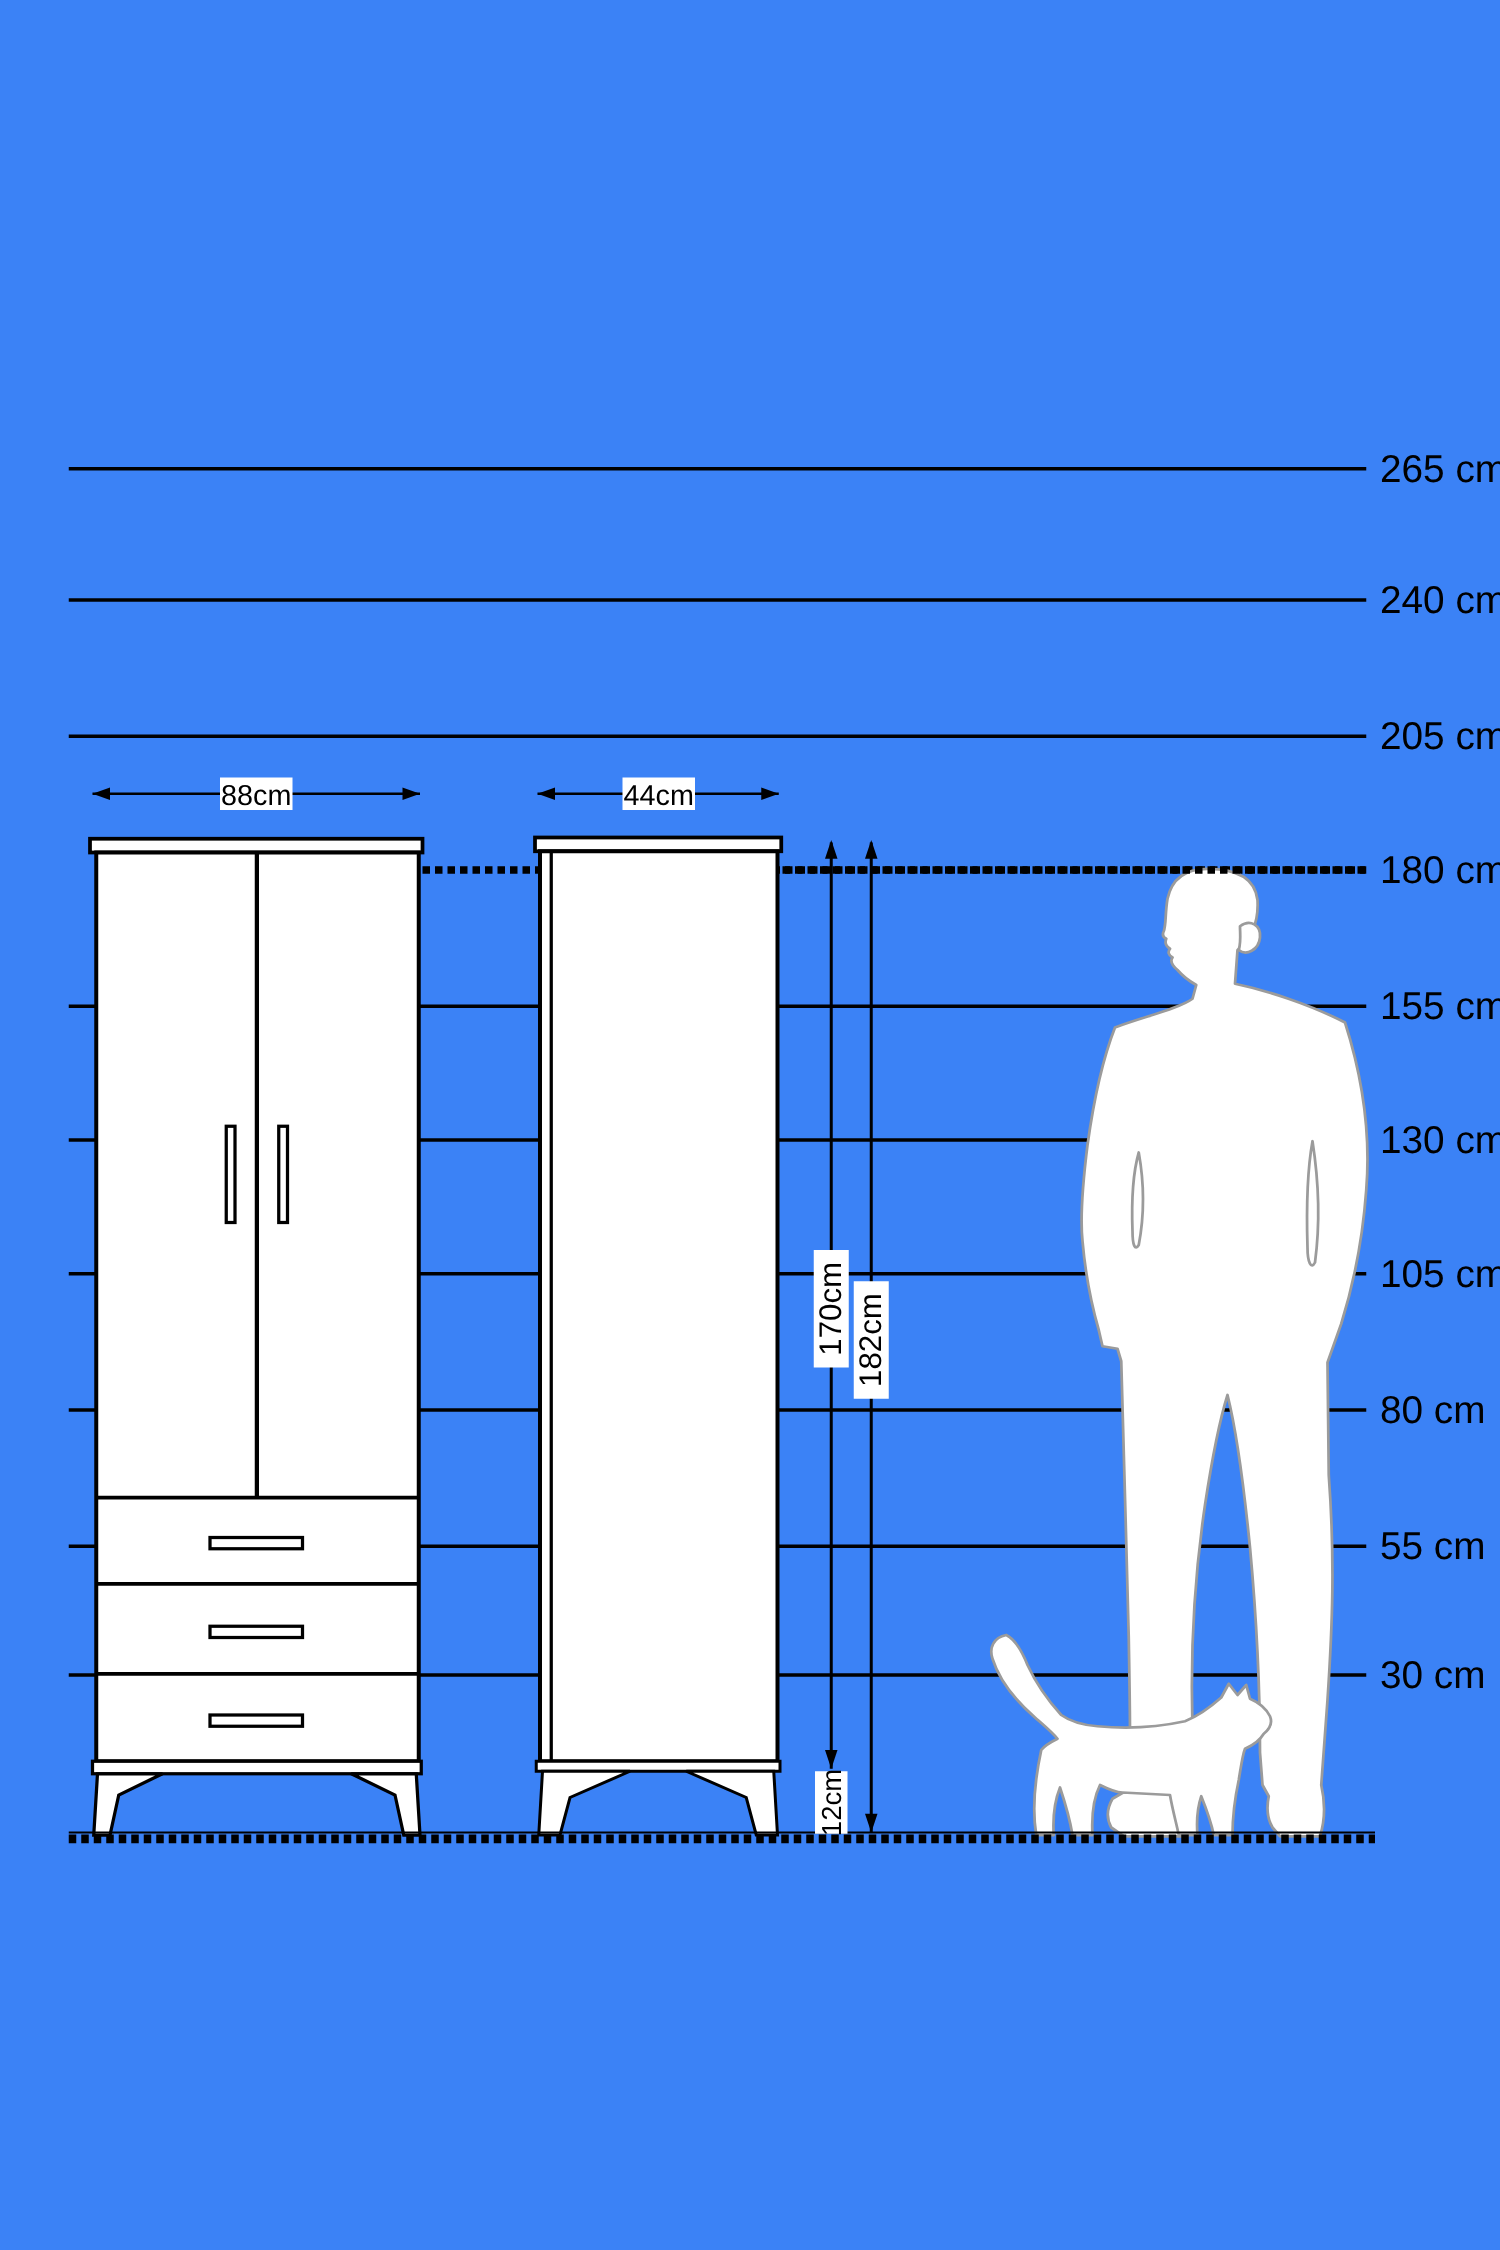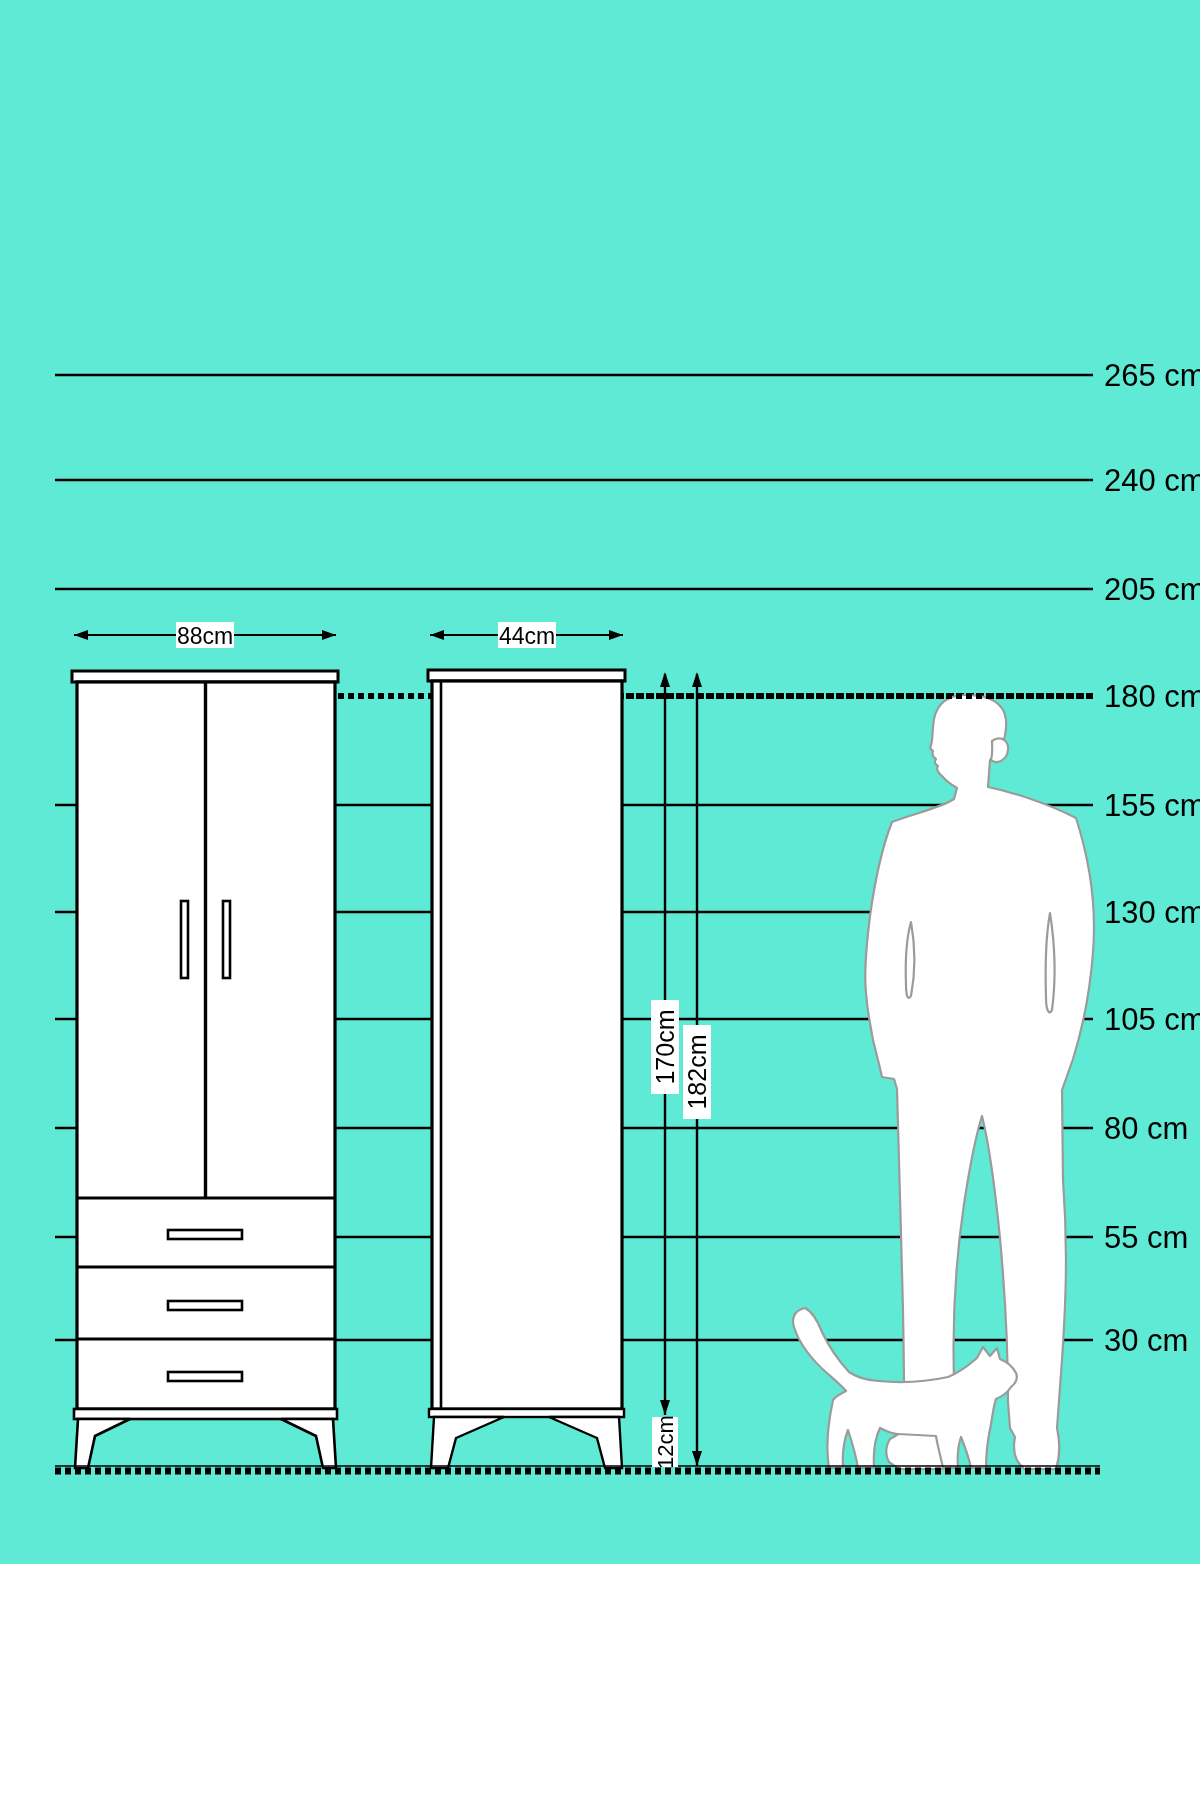--- a/index.html
+++ b/index.html
@@ -1,19 +1,19 @@
 <!DOCTYPE html>
 <html><head>
 <meta charset="utf-8">
 <style>
   html,body{margin:0;padding:0;background:#ffffff;}
   .stage{
     position:relative;
-    width:1200px;height:1564px;
-    background:#5eead4;
+    width:1200px;height:1800px;
+    background:#3b82f6;
     font-family:"Liberation Sans", sans-serif;
     overflow:hidden;
   }
   svg{display:block;}
   text{font-family:"Liberation Sans", sans-serif;}
 </style>
 </head>
 <body>
 
 <div class="stage">

